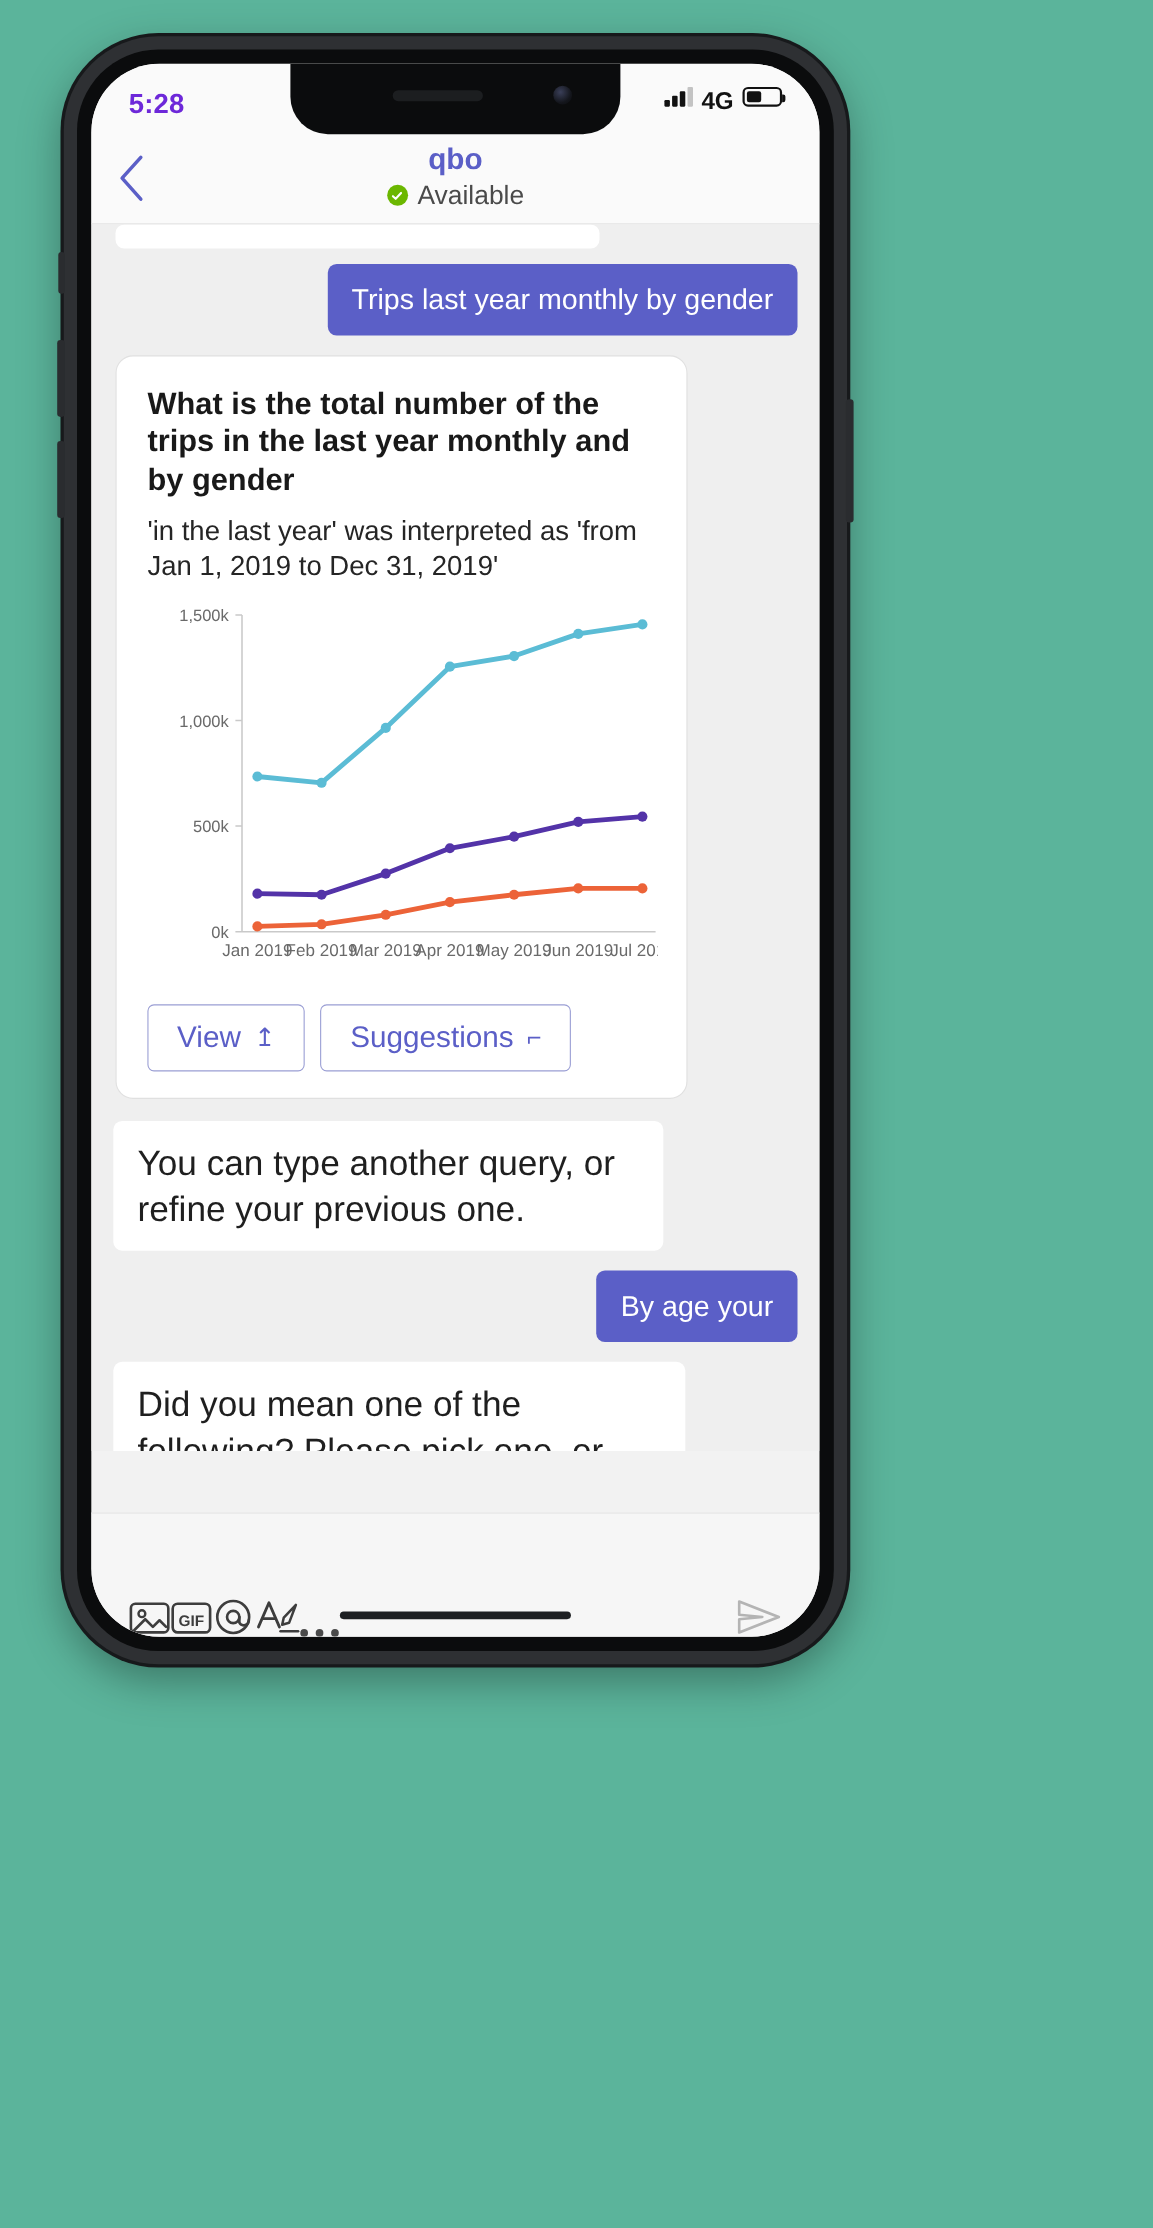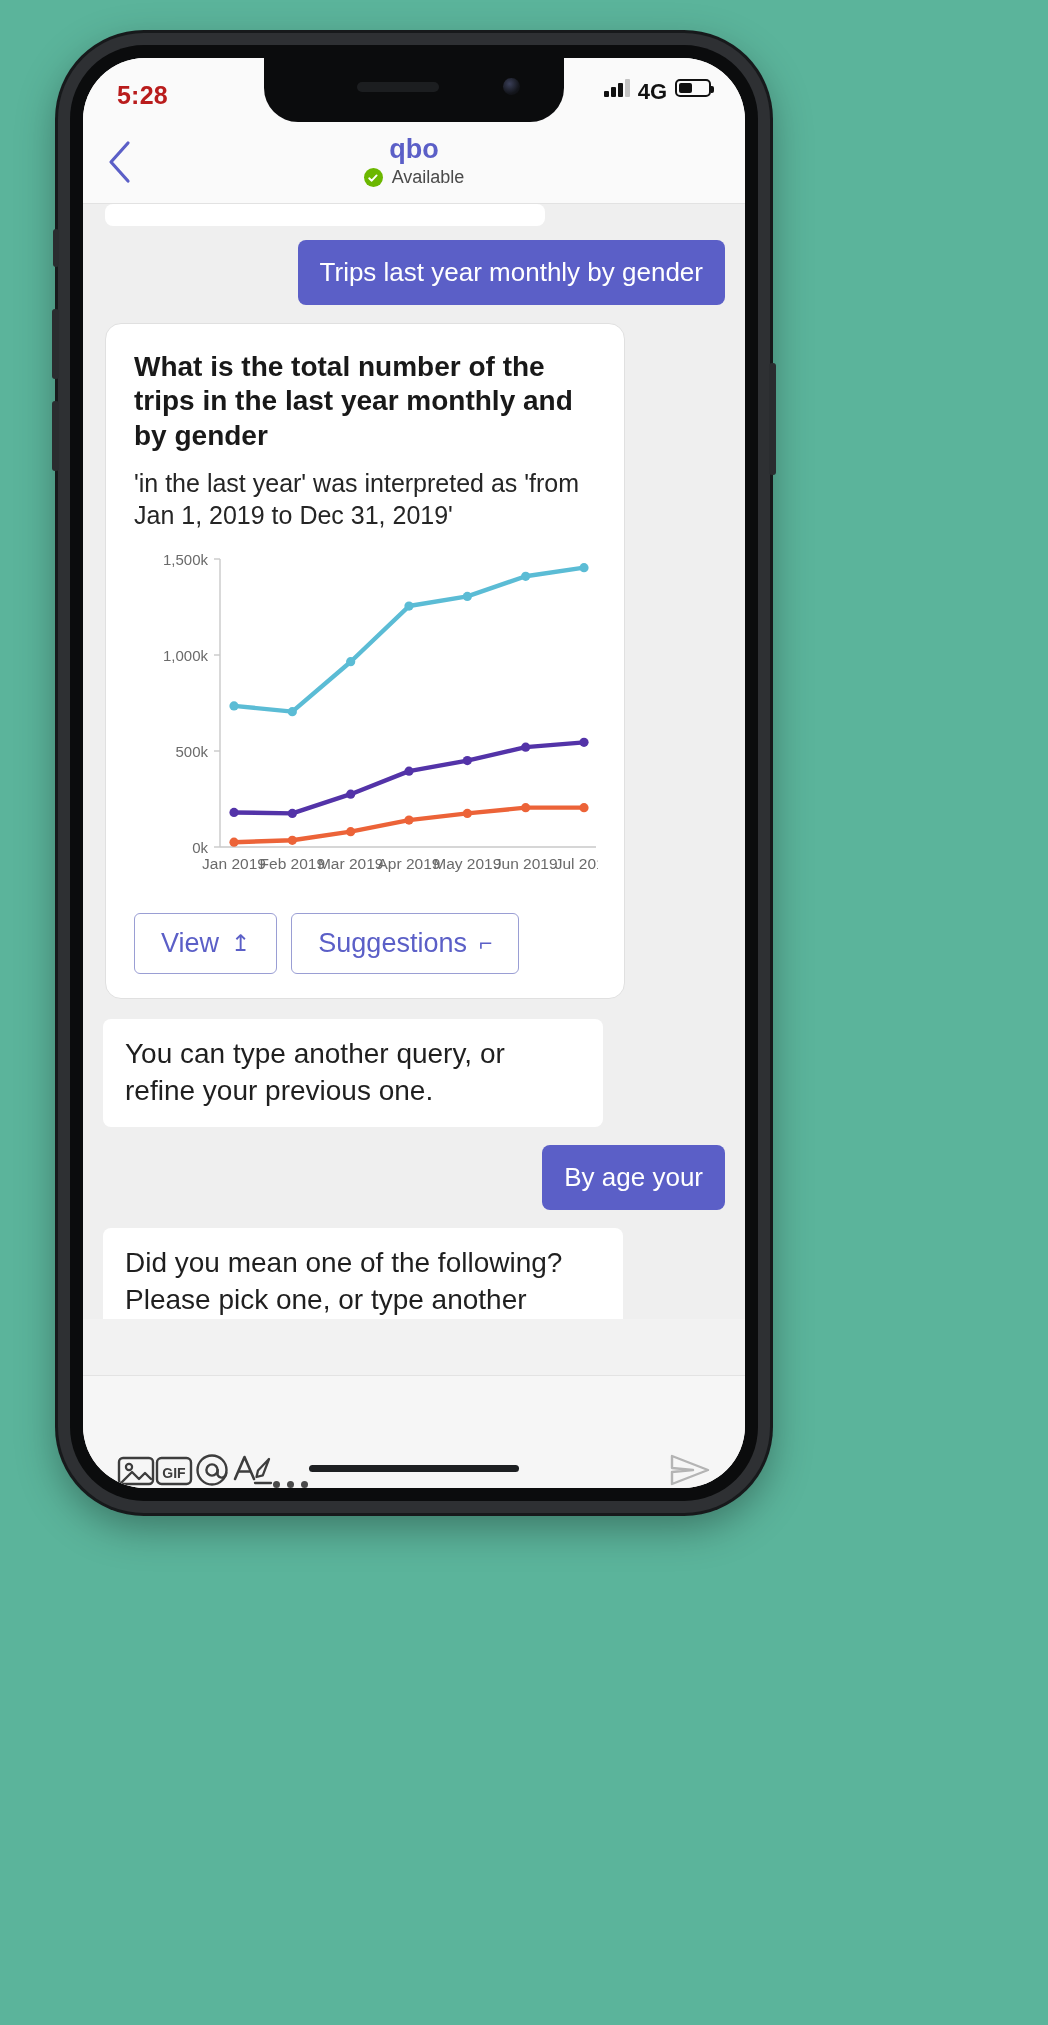--- a/index.html
+++ b/index.html
@@ -65,21 +65,21 @@
   }
 
   
   #statusbar {
     position: relative; height: 62px;
     background: #fafafa;
     display: flex; align-items: center;
     padding: 0 34px;
   }
   #status-time {
-    font-size: 25px; font-weight: 700; color: #b91c1c;
+    font-size: 25px; font-weight: 700; color: #6d28d9;
     letter-spacing: .2px; margin-top: 12px;
   }
   #status-right {
     margin-left: auto; display: flex; align-items: flex-start; gap: 8px; margin-top: 6px;
   }
   #signal { display: flex; align-items: flex-end; gap: 2.5px; height: 18px; }
   #signal i { width: 4.5px; background: #111; border-radius: 1px; display: block; }
   #signal i:nth-child(1) { height: 6px; }
   #signal i:nth-child(2) { height: 10px; }
   #signal i:nth-child(3) { height: 14px; }
@@ -116,21 +116,21 @@
     font-size: 27px; font-weight: 700; color: #5b5fc7; line-height: 1.05;
   }
   #presence-row {
     display: flex; align-items: center; gap: 9px; margin-top: 4px;
   }
   #presence-dot {
     width: 19px; height: 19px; border-radius: 50%; background: #6bb700;
     display: flex; align-items: center; justify-content: center;
   }
   #presence-dot svg { display: block; }
-  #presence-label { font-size: 18px; color: #4a4a4a; }
+  #presence-label { font-size: 24px; color: #4a4a4a; }
 
   
   #chat-body {
     position: relative;
     height: 1115px;
     background: #efefef;
     overflow: hidden;
     padding: 0 20px;
   }
   .bubble-row { display: flex; margin-bottom: 18px; }
@@ -141,21 +141,21 @@
     background: #5b5fc7; color: #fff;
     border-radius: 8px;
     padding: 17px 22px;
     font-size: 26px; line-height: 1.2;
     max-width: 560px;
   }
   .bubble-bot {
     background: #fff; color: #1f1f1f;
     border-radius: 8px;
     padding: 17px 22px;
-    font-size: 28px; line-height: 1.32;
+    font-size: 32px; line-height: 1.32;
     max-width: 500px;
   }
 
   
   #partial-top {
     background: #fff; border-radius: 8px;
     height: 22px; width: 440px; margin-left: 2px;
     border-bottom: none;
   }
 

